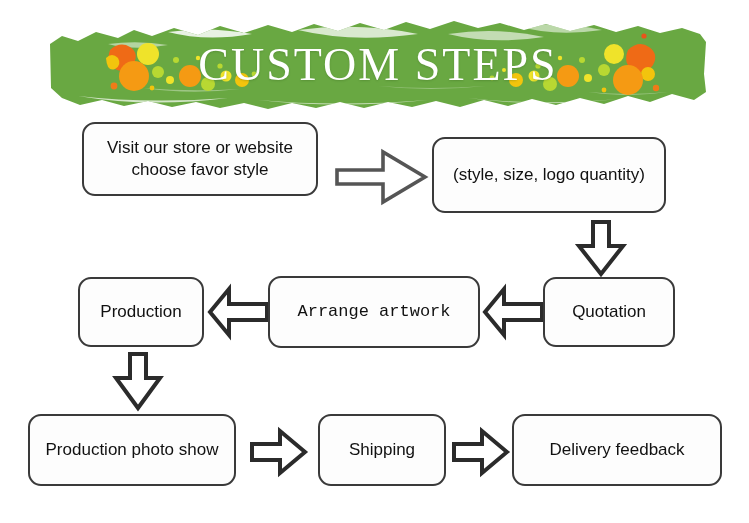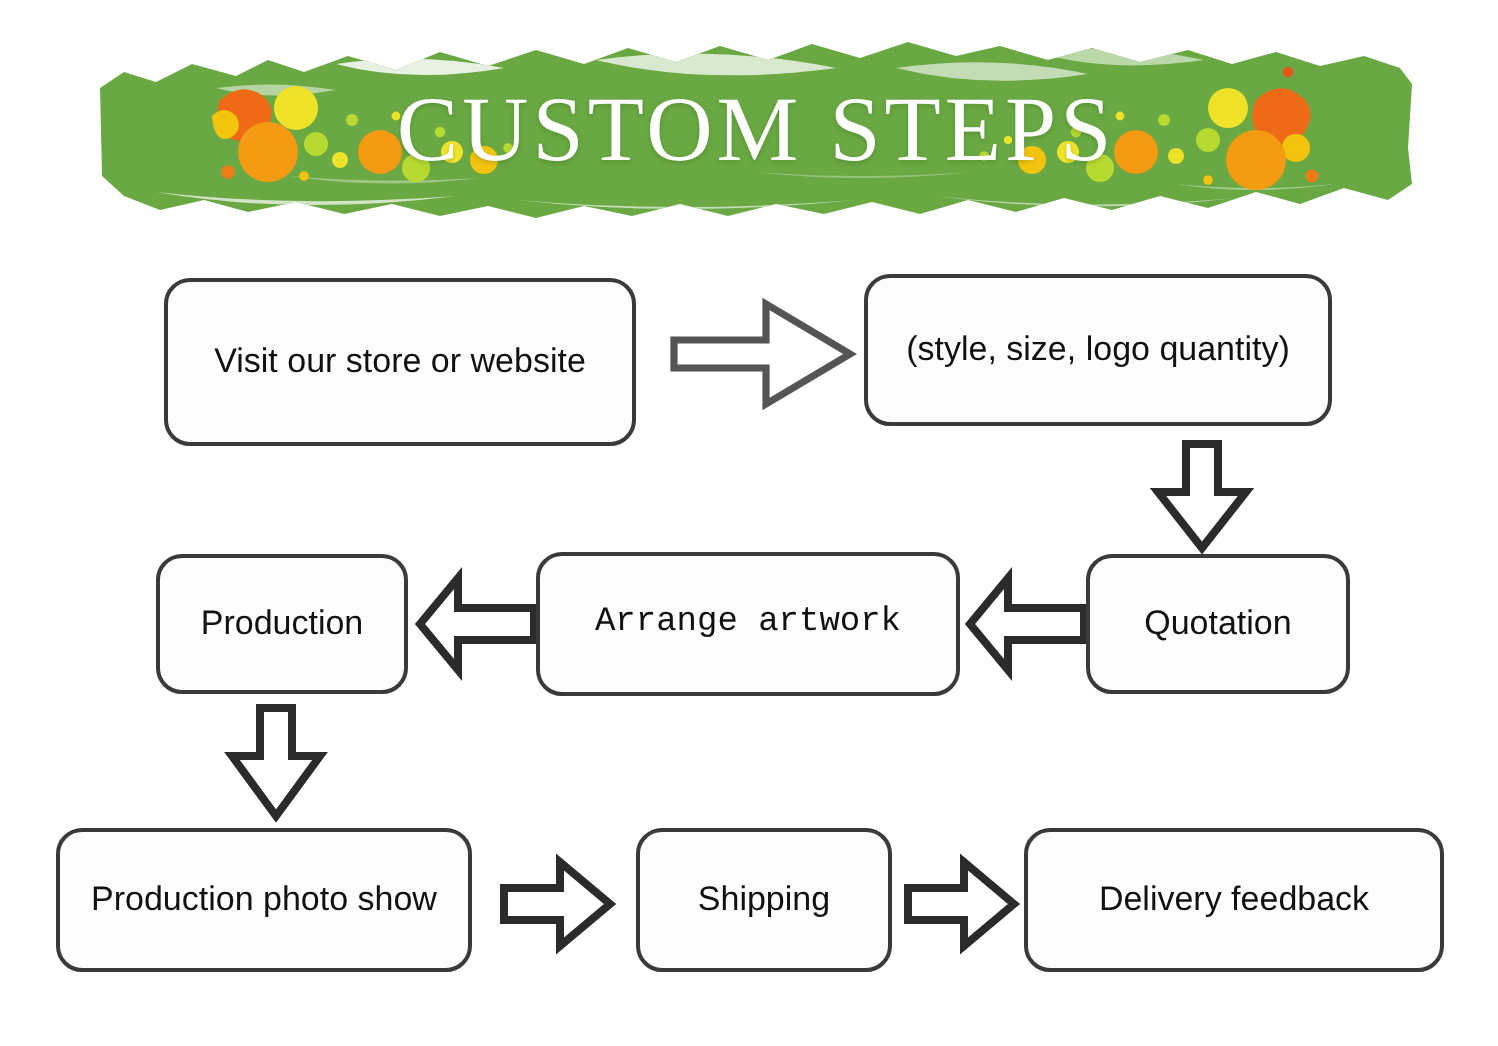--- a/index.html
+++ b/index.html
@@ -56,21 +56,21 @@
     justify-content: center;
     text-align: center;
     color: #111111;
     font-size: 17px;
     line-height: 1.32;
     padding: 2px 8px;
   }
   .node .lines { display: block; }
 
   
-  #node-visit        { left: 82px;  top: 139px; width: 236px; height: 84px; }
+  #node-visit        { left: 82px;  top: 122px; width: 236px; height: 74px; }
   #node-inquiry      { left: 432px; top: 137px; width: 234px; height: 76px; }
   
   #node-production   { left: 78px;  top: 277px; width: 126px; height: 70px; }
   #node-artwork      { left: 268px; top: 276px; width: 212px; height: 72px; font-family: Liberation Mono, monospace; }
   #node-quotation    { left: 543px; top: 277px; width: 132px; height: 70px; }
   
   #node-photoshow    { left: 28px;  top: 414px; width: 208px; height: 72px; align-items: center; }
   #node-shipping     { left: 318px; top: 414px; width: 128px; height: 72px; align-items: center; }
   #node-delivery     { left: 512px; top: 414px; width: 210px; height: 72px; }
 
@@ -176,20 +176,21 @@
       </g>
     </g>
   </svg>
 
   <div id="banner-title">CUSTOM STEPS</div>
 </div>
 
 <div class="node" id="node-visit">
   <div>
     <span class="lines">Visit our store or website</span>
+    <span class="lines">choose favor style</span>
   </div>
 </div>
 
 <div class="arrow" id="arrow-r1">
   <svg width="92" height="58" viewBox="0 0 92 58">
     <path class="arrow-shape thin" d="M2,22 L48,22 L48,4 L90,29 L48,54 L48,36 L2,36 Z"></path>
   </svg>
 </div>
 
 <div class="node" id="node-inquiry">

